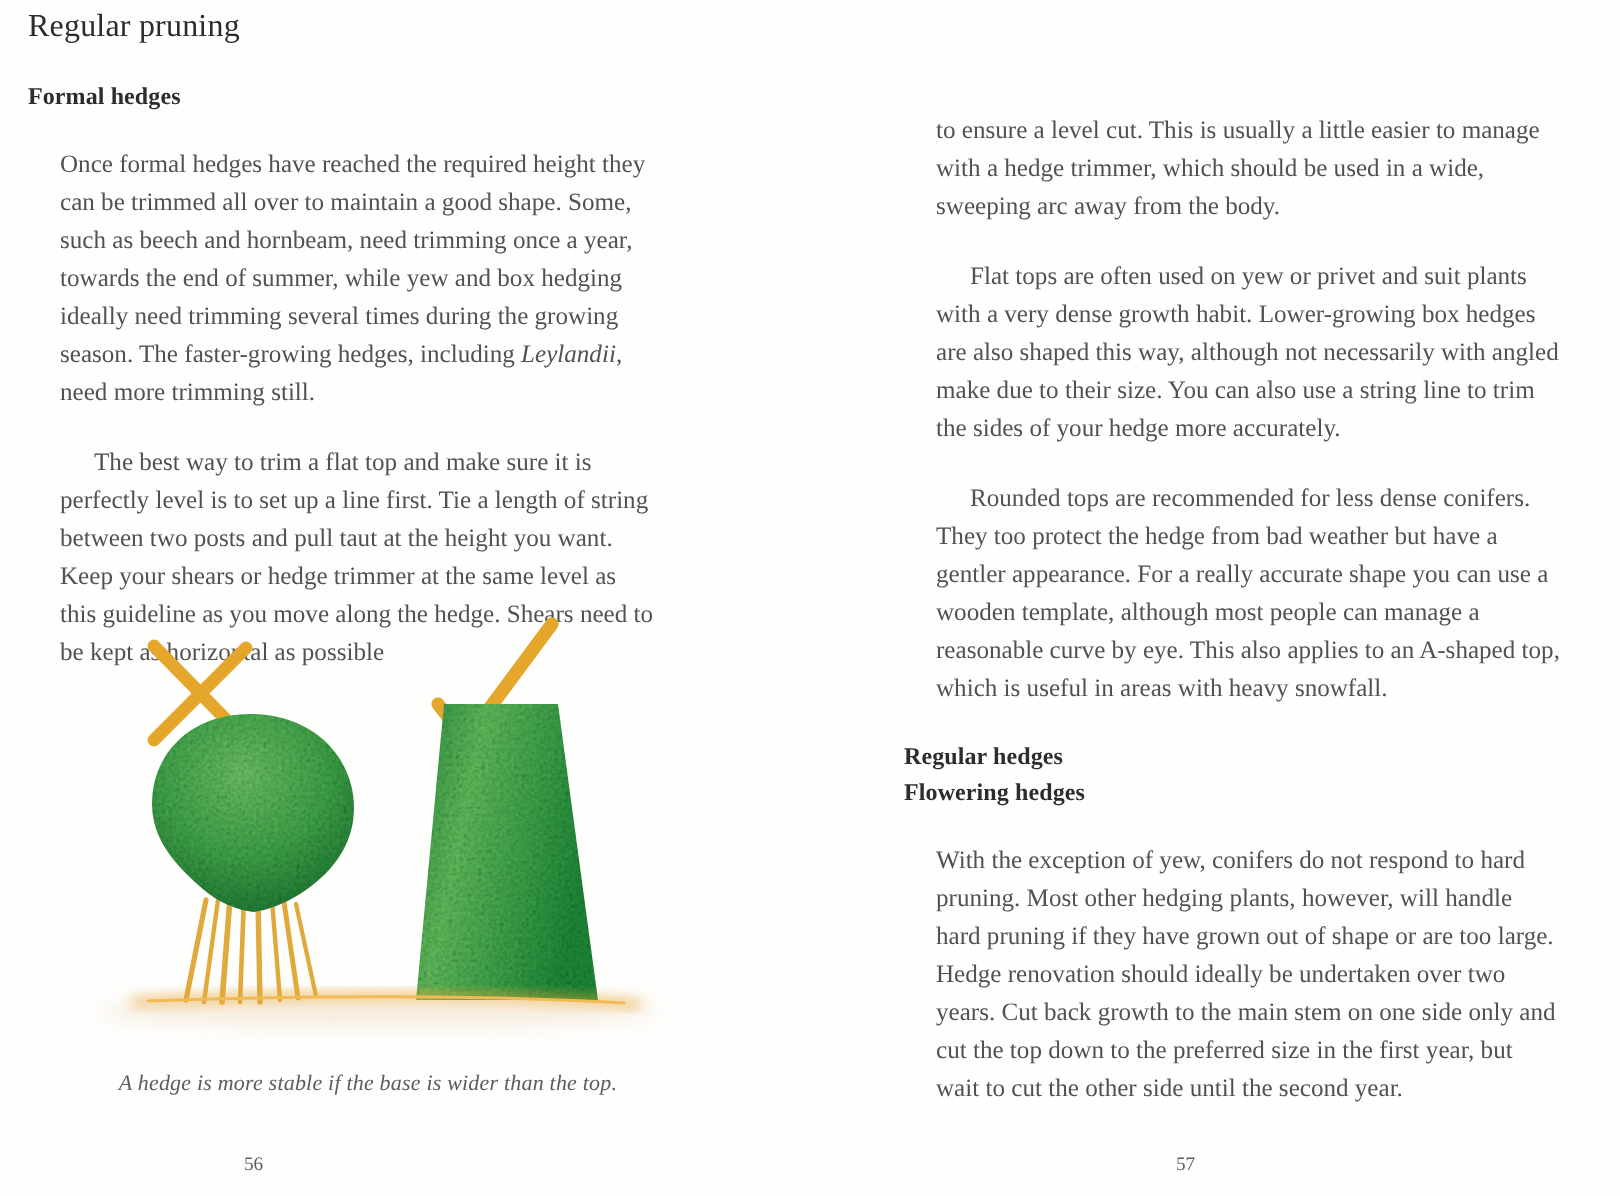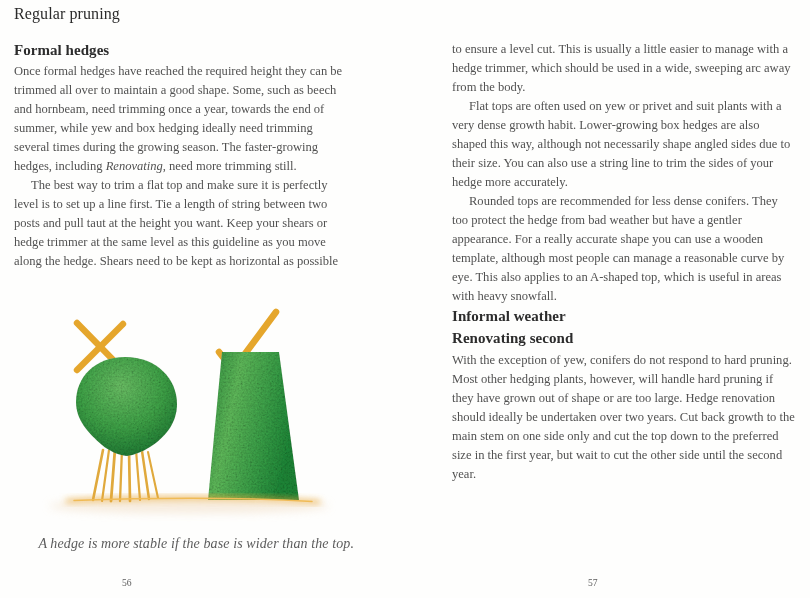--- a/index.html
+++ b/index.html
@@ -27,21 +27,21 @@
     position: absolute;
     left: 14px;
     top: 4px;
     font-size: 16px;
     font-weight: 400;
     color: #2b2b2b;
     letter-spacing: 0.1px;
     line-height: 1.2;
   }
   .subhead {
-    font-size: 15px;
+    font-size: 12px;
     font-weight: bold;
     color: #2c2c2c;
     margin: 0 0 1px 0;
     line-height: 1.42;
     letter-spacing: 0.05px;
   }
 
   
   .col {
     position: absolute;
@@ -49,21 +49,21 @@
     width: 331px;
     font-size: 12.55px;
     line-height: 19.0px;
     color: #515151;
     text-align: left;
   }
   .col-left  { left: 14px; }
   .col-right { left: 452px; width: 344px; }
 
   .col p {
-    margin: 0;
+    margin: 16px;
   }
   .col p.indent {
     text-indent: 17px;
   }
   .col em { font-style: italic; }
 
   
   .figure {
     position: absolute;
     left: 14px;
@@ -76,23 +76,23 @@
     left: 0;
     top: 0;
     width: 340px;
     height: 222px;
   }
   .caption {
     position: absolute;
     left: 0;
     top: 236px;
     width: 340px;
-    text-align: right;
+    text-align: center;
     font-style: italic;
-    font-size: 14px;
+    font-size: 11px;
     color: #5c5c5c;
     letter-spacing: 0.1px;
   }
 
   
   .folio {
     position: absolute;
     bottom: 10px;
     font-size: 9.6px;
     color: #5d5d5d;
@@ -109,21 +109,21 @@
 
   <div class="col col-left">
     <div class="subhead">Formal hedges</div>
 
     <p>
       Once formal hedges have reached the required height they can
       be trimmed all over to maintain a good shape. Some, such as
       beech and hornbeam, need trimming once a year, towards the end
       of summer, while yew and box hedging ideally need trimming
       several times during the growing season. The faster-growing
-      hedges, including <em>Renovating</em>, need more trimming still.
+      hedges, including <em>Leylandii</em>, need more trimming still.
     </p>
 
 
     <p class="indent">
       The best way to trim a flat top and make sure it is perfectly
       level is to set up a line first. Tie a length of string between two
       posts and pull taut at the height you want. Keep your shears or
       hedge trimmer at the same level as this guideline as you move
       along the hedge. Shears need to be kept as horizontal as possible
     </p>
@@ -207,36 +207,36 @@
   <div class="col col-right">
     <p>
       to ensure a level cut. This is usually a little easier to manage with
       a hedge trimmer, which should be used in a wide, sweeping arc
       away from the body.
     </p>
 
     <p class="indent">
       Flat tops are often used on yew or privet and suit plants with
       a very dense growth habit. Lower-growing box hedges are also
-      shaped this way, although not necessarily shape angled sides due to
+      shaped this way, although not necessarily with angled make due to
       their size. You can also use a string line to trim the sides of your
       hedge more accurately.
     </p>
 
     <p class="indent">
       Rounded tops are recommended for less dense conifers. They
       too protect the hedge from bad weather but have a gentler
       appearance. For a really accurate shape you can use a wooden
       template, although most people can manage a reasonable curve by
       eye. This also applies to an A-shaped top, which is useful in areas
       with heavy snowfall.
     </p>
 
-    <div class="subhead gap-before">Informal weather</div>
-
-    <div class="subhead gap-before">Renovating second</div>
+    <div class="subhead gap-before">Regular hedges</div>
+
+    <div class="subhead gap-before">Flowering hedges</div>
     <p>With the exception of yew, conifers do not respond to hard pruning. Most other hedging plants, however, will handle hard pruning if they have grown out of shape or are too large. Hedge renovation should ideally be undertaken over two years. Cut back growth to the main stem on one side only and cut the top down to the preferred size in the first year, but wait to cut the other side until the second year.</p>
   </div>
 
   <div class="folio folio-left">56</div>
   <div class="folio folio-right">57</div>
 
 </div>
 
 </body></html>

